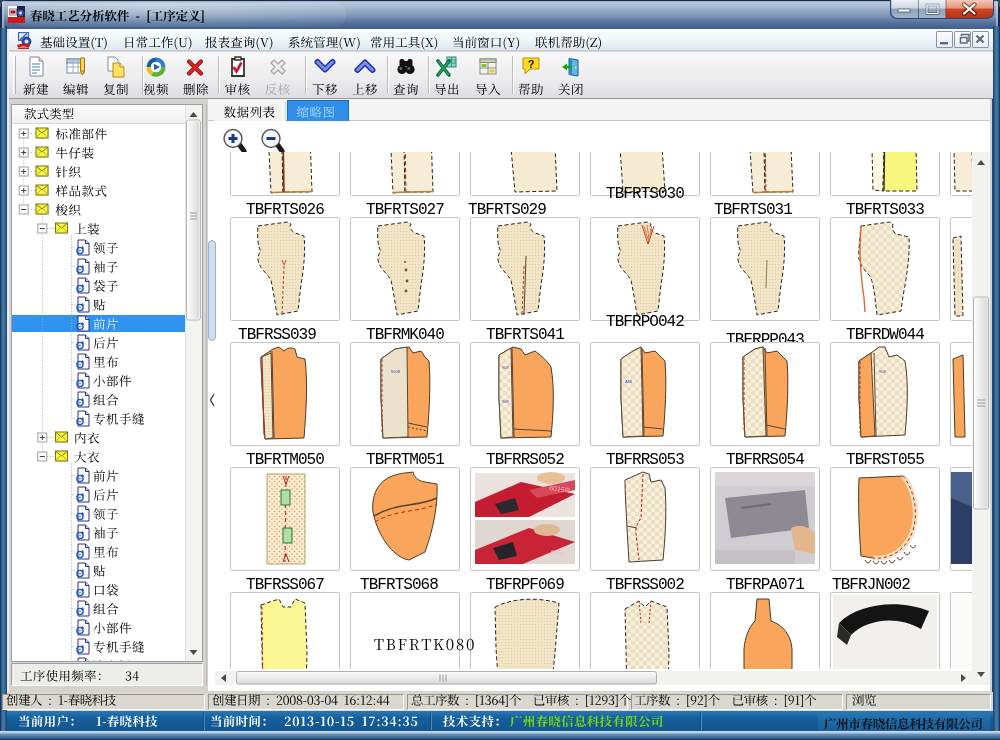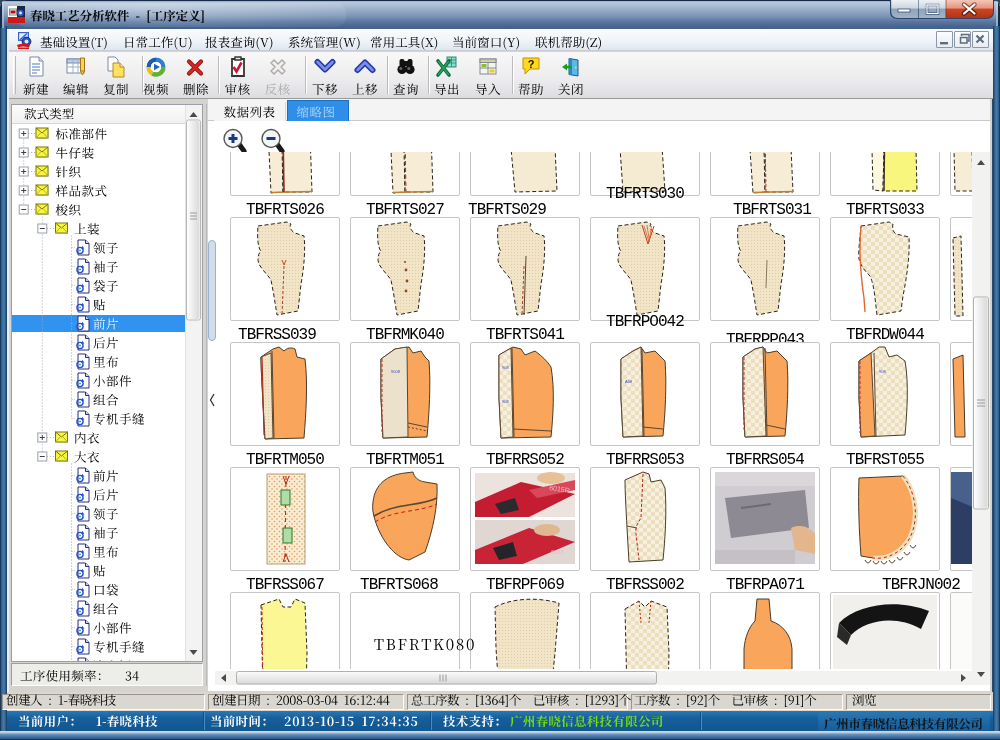--- a/index.html
+++ b/index.html
@@ -525,21 +525,21 @@
       <div class="cell" style="left:375px;top:-60px;width:110px;height:104px"><svg width="108" height="102" viewBox="0 0 108 102">
           <path d="M26,11 L68,9 L74,98 L32,99 Z" fill="#f5ead2" stroke="#2b241a" stroke-width="1" stroke-dasharray="4,2.5"></path>
         </svg></div>
       <div class="lbl" style="left:375px;top:34px;width:110px">TBFRTS030</div>
       <div class="cell" style="left:495px;top:-60px;width:110px;height:104px"><svg width="108" height="102" viewBox="0 0 108 102">
           <path d="M36,14 L52,11 L54,99 L42,100 Z" fill="#f7ecd6" stroke="#2b241a" stroke-width="1" stroke-dasharray="4,2.5"></path>
           <path d="M54,11 L78,10 L82,99 L54,99 Z" fill="#f7ecd6" stroke="#2b241a" stroke-width="1" stroke-dasharray="4,2.5"></path>
           <path d="M42,99.5 L82,98.5" stroke="#c08030" stroke-width="1.6"></path>
           <line x1="53.5" y1="11" x2="55" y2="99" stroke="#c03020" stroke-dasharray="3,2"></line>
         </svg></div>
-      <div class="lbl" style="left:502px;top:50px;width:110px">TBFRTS031</div>
+      <div class="lbl" style="left:483px;top:50px;width:110px">TBFRTS031</div>
       <div class="cell" style="left:615px;top:-60px;width:110px;height:104px"><svg width="108" height="102" viewBox="0 0 108 102">
           <path d="M40,14 L54,12 L52,98 L42,97 Z" fill="#fdf8e0" stroke="#2b241a" stroke-width="1" stroke-dasharray="4,2.5"></path>
           <path d="M54,12 L84,12 L86,98 L52,98 Z" fill="#f9f67e" stroke="#2b241a" stroke-width="1" stroke-dasharray="4,2.5"></path>
           <line x1="54" y1="12" x2="53" y2="98" stroke="#3a3020" stroke-width="1.4"></line>
         </svg></div>
       <div class="lbl" style="left:615px;top:50px;width:110px">TBFRTS033</div>
       <div class="cell" style="left:735px;top:-60px;width:110px;height:104px"><svg width="108" height="102" viewBox="0 0 108 102">
           <path d="M2,14 L20,12 L22,98 L4,98 Z" fill="#f7ecd6" stroke="#2b241a" stroke-width="1" stroke-dasharray="4,2.5"></path>
         </svg></div>
       <div class="cell" style="left:15px;top:65px;width:110px;height:104px"><svg width="108" height="102" viewBox="0 0 108 102">
@@ -686,21 +686,21 @@
         </svg></div>
       <div class="lbl" style="left:495px;top:425px;width:110px">TBFRPA071</div>
       <div class="cell" style="left:615px;top:315px;width:110px;height:104px"><svg width="108" height="102" viewBox="0 0 108 102">
           <path d="M28,10 L72,8 C82,20 88,42 82,62 C76,82 58,92 42,90 L30,88 C28,62 27,34 28,10 Z" fill="#f9a55c" stroke="#4a3c28" stroke-width="1"></path>
           <path d="M72,8 C82,20 88,42 82,62 C76,82 58,92 42,90" fill="none" stroke="#efdfbd" stroke-width="5"></path>
           <path d="M72,8 C82,20 88,42 82,62 C76,82 58,92 42,90" fill="none" stroke="#c02010" stroke-dasharray="3,3"></path>
           <g stroke="#5a4632" fill="none">
             <path d="M34,92 q3,6 6,0 M42,93 q3,6 6,0 M50,93 q3,6 6,0 M58,92 q3,6 6,0 M66,89 q3,6 6,0 M73,84 q3,6 6,0 M79,77 q3,6 6,0"></path>
           </g>
         </svg></div>
-      <div class="lbl" style="left:651px;top:425px;width:110px">TBFRJN002</div>
+      <div class="lbl" style="left:601px;top:425px;width:110px">TBFRJN002</div>
       <div class="cell" style="left:735px;top:315px;width:110px;height:104px"><svg width="108" height="102" viewBox="0 0 108 102">
           <rect x="0" y="4" width="24" height="92" fill="#2c3e64"></rect>
           <path d="M0,4 L24,4 L24,40 L0,30 Z" fill="#48608c"></path>
         </svg></div>
       <div class="cell" style="left:15px;top:440px;width:110px;height:104px"><svg width="108" height="102" viewBox="0 0 108 102">
           <path d="M30,12 L48,6 L52,14 L60,14 L64,6 L74,10 L76,60 L75,100 L32,100 Z" fill="#fbf795" stroke="#2b241a" stroke-width="1" stroke-dasharray="4,2.5"></path>
           <line x1="31" y1="14" x2="32" y2="100" stroke="#c03020" stroke-dasharray="3,2"></line>
         </svg></div>
       <div class="cell" style="left:135px;top:440px;width:110px;height:104px"></div>
       <div class="cell" style="left:255px;top:440px;width:110px;height:104px"><svg width="108" height="102" viewBox="0 0 108 102">

